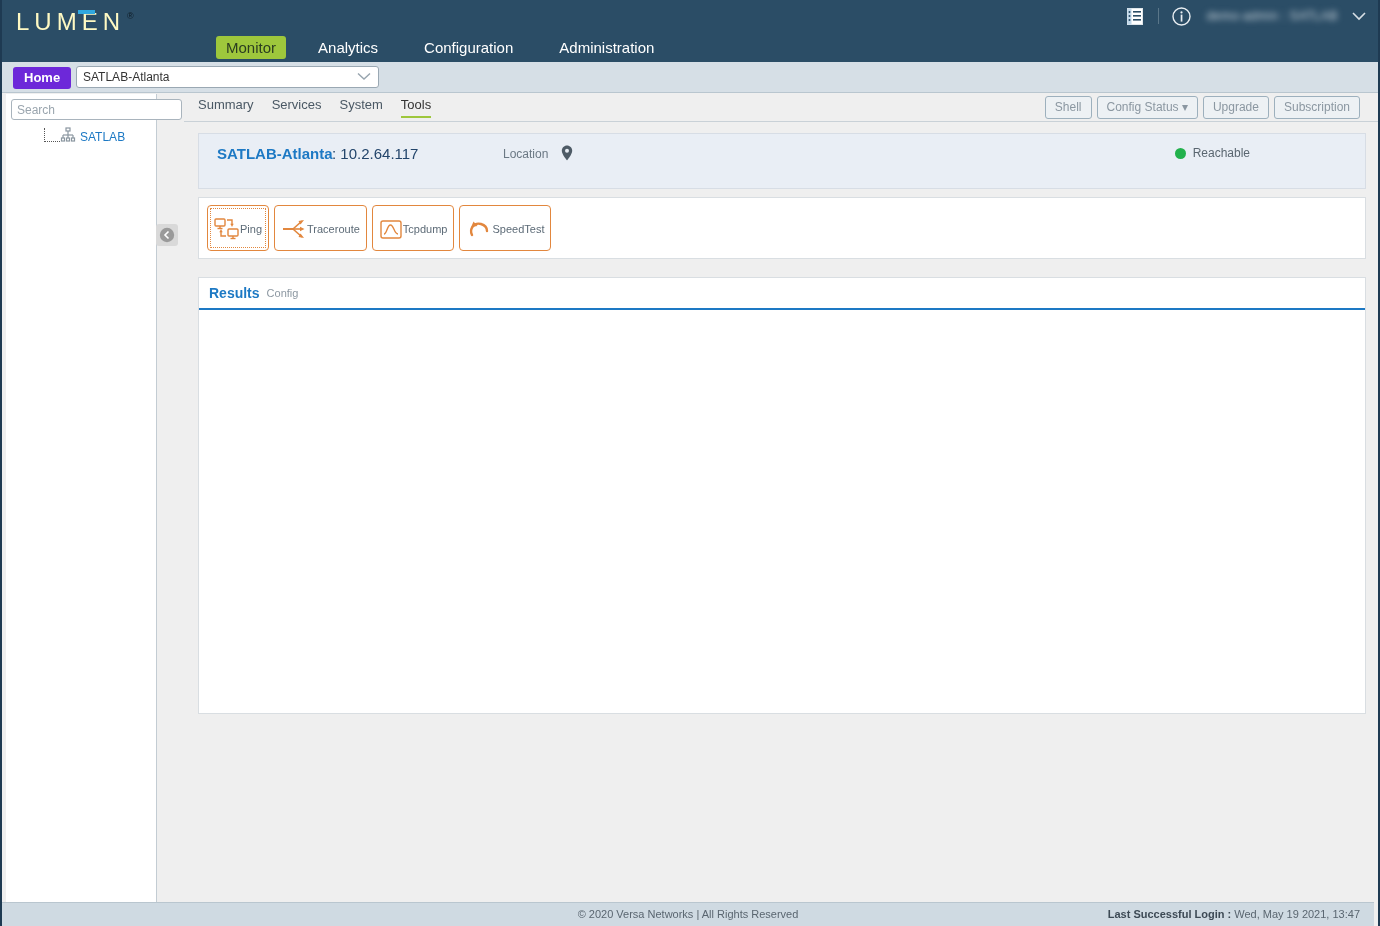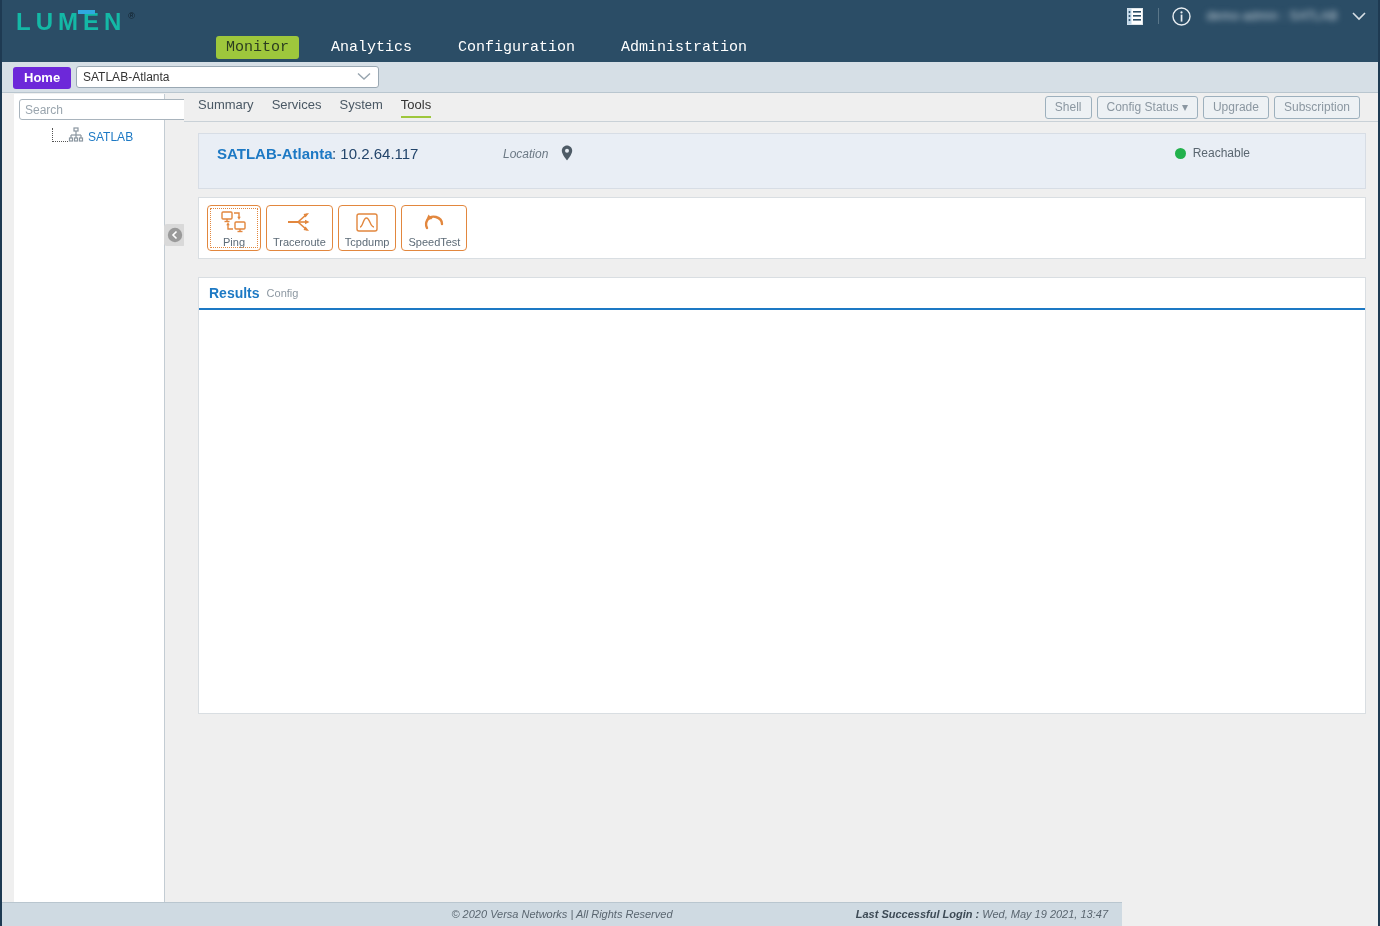--- a/index.html
+++ b/index.html
@@ -21,39 +21,38 @@
   
   .topbar {
     position: absolute; left: 0; top: 0; width: 1376px; height: 62px;
     background: #2b4d66;
   }
   .logo {
     position: absolute; left: 14px; top: 10px;
     height: 24px; display: flex; align-items: flex-start;
   }
   .logo-text {
-    font-size: 24px; letter-spacing: 5px; color: #14b8a6;
-    font-weight: 700; line-height: 24px;
+    font-size: 24px; letter-spacing: 5px; color: #fef9c3;
+    font-weight: 400; line-height: 24px;
     font-family: "Liberation Sans", sans-serif;
   }
   .logo-bar {
     position: absolute; left: 76px; top: 10px; width: 17px; height: 4px;
     background: #2fa8e0;
   }
   .logo-tm {
     font-size: 9px; color: #0f1c26; line-height: 12px; margin-left: 2px;
   }
   .mainnav {
     position: absolute; left: 214px; top: 36px;
     display: flex; align-items: center; gap: 0px;
   }
   .mainnav > div {
     font-size: 15px; color: #ffffff; padding: 3px 12px; cursor: pointer;
     white-space: nowrap;
-    font-family: Liberation Mono, monospace;
   }
   .mainnav .active {
     background: #9ec73c; color: #2b3d20; border-radius: 3px;
     padding: 3px 10px; margin-right: 20px;
   }
   .mainnav .navitem { margin-right: 22px; text-align: center; }
 
   .topright {
     position: absolute; right: 8px; top: 0; height: 32px;
     display: flex; align-items: center; gap: 0;
@@ -88,21 +87,21 @@
   .dev-select {
     position: absolute; left: 74px; top: 4px; width: 303px; height: 22px;
     background: #fff; border: 1px solid #9aa8b3; border-radius: 3px;
     display: flex; align-items: center; padding: 0 6px; cursor: pointer;
   }
   .dev-select span { font-size: 12px; color: #333; }
   .dev-select .chev { margin-left: auto; color: #7e8c98; }
 
   
   .sidebar {
-    position: absolute; left: 12px; top: 94px; width: 151px; height: 808px;
+    position: absolute; left: 4px; top: 94px; width: 151px; height: 808px;
     background: #ffffff; border-right: 1px solid #c3ccd3;
   }
   .search-box {
     position: absolute; left: 5px; top: 5px; width: 171px; height: 21px;
     border: 1px solid #a9b4bd; border-radius: 3px; background: #fff;
     font-size: 12px; color: #8d9aa4; padding: 0 5px;
     font-family: "Liberation Sans", sans-serif;
   }
   .search-box::placeholder { color: #9aa5ae; }
   .tree-elbow {
@@ -157,21 +156,21 @@
   }
   .devname {
     position: absolute; left: 18px; top: 11px; font-size: 15px;
     color: #1d79c4; font-weight: bold;
   }
   .devip {
     position: absolute; left: 133px; top: 11px; font-size: 15px;
     color: #23456b; font-weight: normal;
   }
   .loclabel {
-    position: absolute; left: 304px; top: 13px; font-size: 12px; color: #6b7884; font-style: italic;
+    position: absolute; left: 304px; top: 13px; font-size: 12px; color: #6b7884;
   }
   .pin { position: absolute; left: 362px; top: 11px; }
   .locval {
     position: absolute; left: 381px; top: 12px; width: 300px;
     font-size: 12px; color: #5a6670; line-height: 18px;
   }
   .reach {
     position: absolute; right: 115px; top: 12px; display: flex;
     align-items: center; gap: 7px;
   }
@@ -179,43 +178,43 @@
   .reach span { font-size: 12px; color: #5a6670; }
 
   .toolcard {
     position: absolute; left: 14px; top: 103px; width: 1168px; height: 62px;
     background: #fff; border: 1px solid #d9dee2;
   }
   .toolbtns { position: absolute; left: 8px; top: 7px; display: flex; gap: 5px; }
   .toolbtn {
     border: 1px solid #e2873e; border-radius: 4px; background: #fff;
     height: 46px; padding: 4px 6px 2px 6px; display: flex;
-    flex-direction: column; align-items: center; justify-content: space-between;
+    flex-direction: row; align-items: center; justify-content: space-between;
     cursor: pointer; min-width: 54px;
   }
   .toolbtn.sel { outline: 1px dotted #e2873e; outline-offset: -4px; }
   .toolbtn .lbl { font-size: 11px; color: #5d6b77; line-height: 12px; }
   .toolbtn .ic { height: 24px; display: flex; align-items: center; }
 
   .resultcard {
     position: absolute; left: 14px; top: 183px; width: 1168px; height: 437px;
     background: #fff; border: 1px solid #d9dee2;
   }
   .reshead {
     position: absolute; left: 0; top: 0; width: 1166px; height: 32px;
     border-bottom: 2px solid #1d79c4; display: flex; align-items: center;
     padding-left: 10px; gap: 7px;
   }
   .restitle { font-size: 14px; color: #1d79c4; font-weight: bold; }
   .resclear { font-size: 11px; color: #8d98a2; cursor: pointer; }
 
   
   .footer {
-    position: absolute; left: 0; bottom: 0; width: 1120px; height: 24px;
-    background: #cfdae2; border-top: 1px solid #b9c6cf; font-style: italic;
+    position: absolute; left: 0; bottom: 0; width: 1372px; height: 24px;
+    background: #cfdae2; border-top: 1px solid #b9c6cf;
   }
   .copyright {
     position: absolute; left: 0; right: 0; top: 5px; text-align: center;
     font-size: 11px; color: #5a6670;
   }
   .lastlogin {
     position: absolute; right: 14px; top: 5px; font-size: 11px; color: #5a6670;
   }
   .lastlogin b { color: #3d4a55; text-align: center; }
 </style>

